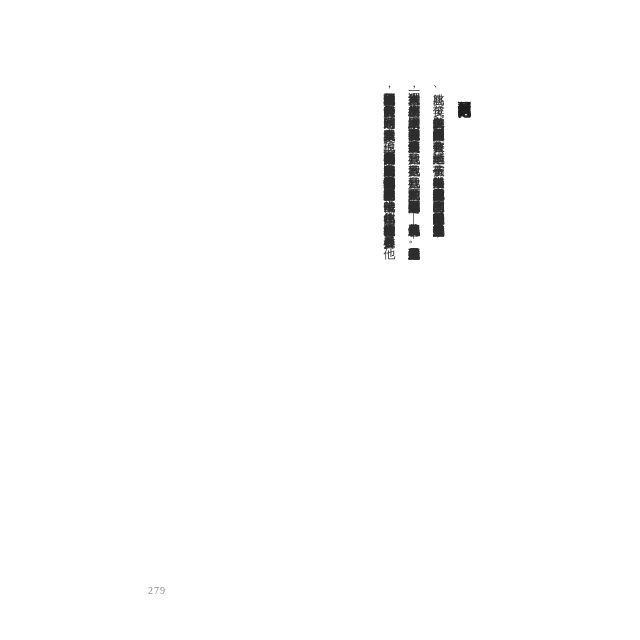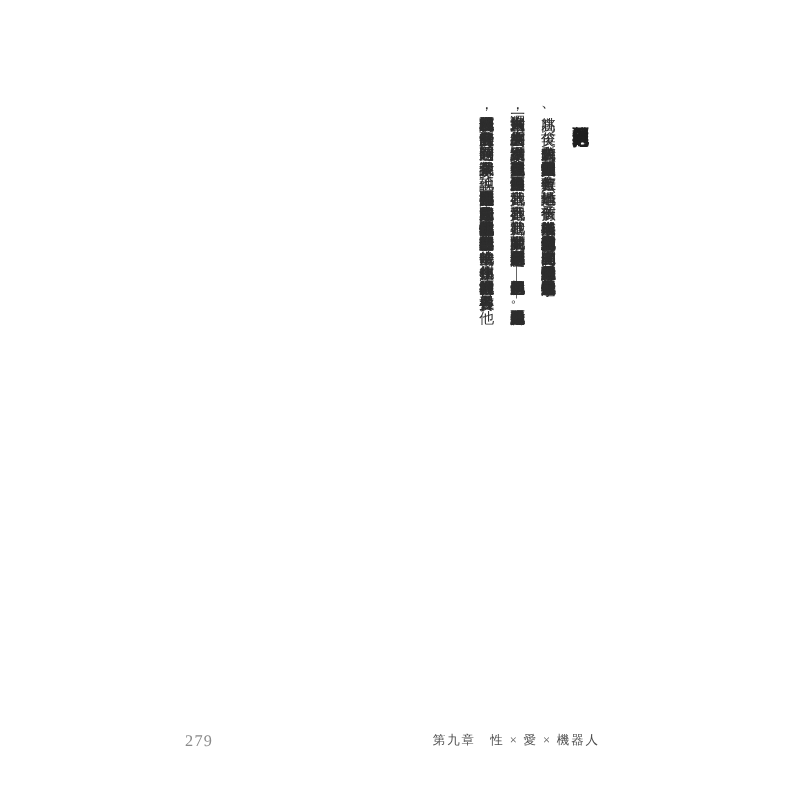--- a/index.html
+++ b/index.html
@@ -41,21 +41,21 @@
       letter-spacing: 0.5px;
     }
     .text-block p {
       margin: 0;
       text-indent: 2em;      
     }
     .footer-page-number {
       position: absolute;
       left: 148px;
       top: 585px;
-      font-size: 13px;
+      font-size: 10px;
       color: #8a8a8a;
       letter-spacing: 1px;
       font-family: "Liberation Serif", "DejaVu Serif", serif;
     }
     .footer-chapter {
       position: absolute;
       right: 160px;
       top: 585px;
       font-size: 10px;
       color: #4f4f4f;
@@ -71,15 +71,14 @@
 
   <div class="text-block">
     <h1 class="chapter-title">錢可以買到的抱抱</h1>
     <p>高䠷、英俊、灰白夾雜的髮色，卡爾是一家大型媒體公司的軟體工程師，年薪有六位數。他離過婚，有一個孩子，幾年前搬來洛杉磯，孩子跟前妻則留在他上一個工作地點愛達荷州。在比佛利山的一間星巴克內，背景音樂是強尼・凱許令人傷感的淺唱低吟，卡爾在這裡與我分享他近幾年覺得生活是多麼孤單。</p>
     <p>獨自一人來到新城市，失去原有的朋友網絡，卡爾試過網路交友，卻發現整個過程「令人難以消受」，只不過是一連串無疾而終的一次性會面，「我喜歡她，她不喜歡我，她喜歡我，我在她面前鬧失蹤。」倒不是卡爾不想有穩定關係與親密感——他向我解釋那是他迫切想要的——他只是覺得很難跟會面的對象產生真正的連結。</p>
     <p>卡爾說他在職場沒有任何可視爲朋友的人，沒有能分憂解勞的對象。「有時候遇到問題，我會跟某個人交談，」他說，「但通常一整天下來我都是獨自待在小隔間裡。」晚上和週末的時光簡直度秒如年。他拿在大城市裡感到的孤單與人生中其他較快樂的時期作對比，他在對話中不斷重提那段三十年前的往事：當時他二十幾歲，住在德州一座小鎮，在當地的一神普救派教會裡很活躍，參與各種委員會，他</p>
   </div>
 
   <span class="footer-page-number">279</span>
 
-  <span class="footer-chapter">第九章　性 × 愛 × 機器人</span>
 
 </div>
 
 </body></html>

